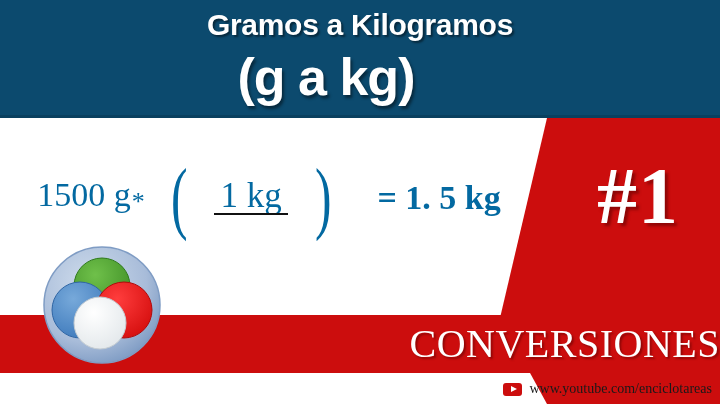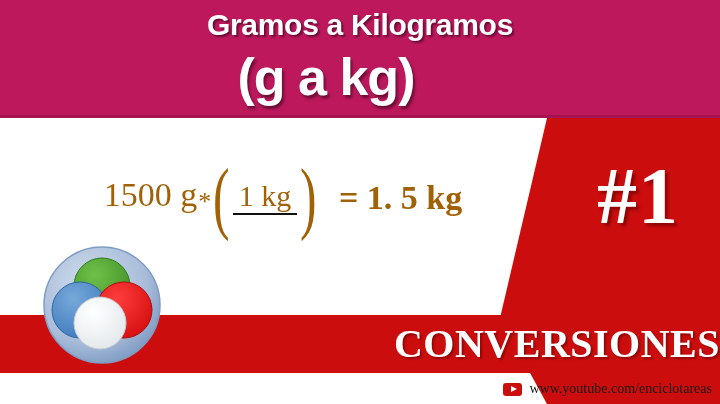--- a/index.html
+++ b/index.html
@@ -20,21 +20,21 @@
     overflow: hidden;
   }
 
   
   .header-band {
     position: absolute;
     left: 0;
     top: 0;
     width: 720px;
     height: 118px;
-    background: #be185d;
+    background: #0c4a6e;
     z-index: 2;
   }
   .header-band::after {
     content: "";
     position: absolute;
     left: 0; right: 0; bottom: 0;
     height: 3px;
     background: rgba(0,0,0,0.13);
   }
 
@@ -104,30 +104,31 @@
     font-size: 80px;
     line-height: 96px;
     letter-spacing: 1px;
     text-shadow: 3px 3px 3px rgba(90,0,0,0.55);
     z-index: 4;
   }
 
   
   .formula {
     position: absolute;
-    left: 58px;
+    left: 44px;
     top: 156px;
     width: 450px;
     height: 84px;
     display: flex;
     align-items: center;
     justify-content: center;
-    color: #a16207;
+    color: #0369a1;
     font-family: "Liberation Serif", serif;
     z-index: 5;
+    gap: 24px;
   }
 
   .formula-lhs {
     font-size: 34px;
     line-height: 38px;
     white-space: nowrap;
   }
   .formula-lhs .star {
     font-size: 26px;
     vertical-align: -4px;
@@ -149,21 +150,21 @@
     display: inline-flex;
     flex-direction: column;
     align-items: center;
     justify-content: center;
     margin: 0 1px;
     position: relative;
     top: -1px;
   }
   .fraction .num,
   .fraction .den {
-    font-size: 30px;
+    font-size: 35px;
     line-height: 34px;
     padding: 0 6px;
     white-space: nowrap;
   }
   .fraction .bar {
     width: 100%;
     height: 2px;
     background: #111111;
   }
 
@@ -185,21 +186,21 @@
     z-index: 6;
   }
 
   
   .wordmark {
     position: absolute;
     right: 0px;
     top: 320px;
     color: #ffffff;
     font-family: "Liberation Serif", serif;
-    font-weight: bold;
+    font-weight: normal;
     font-size: 40px;
     line-height: 48px;
     letter-spacing: 0.5px;
     text-shadow: 2px 2px 2px rgba(90,0,0,0.5);
     z-index: 5;
     white-space: nowrap;
   }
 
   
   .channel-row {

